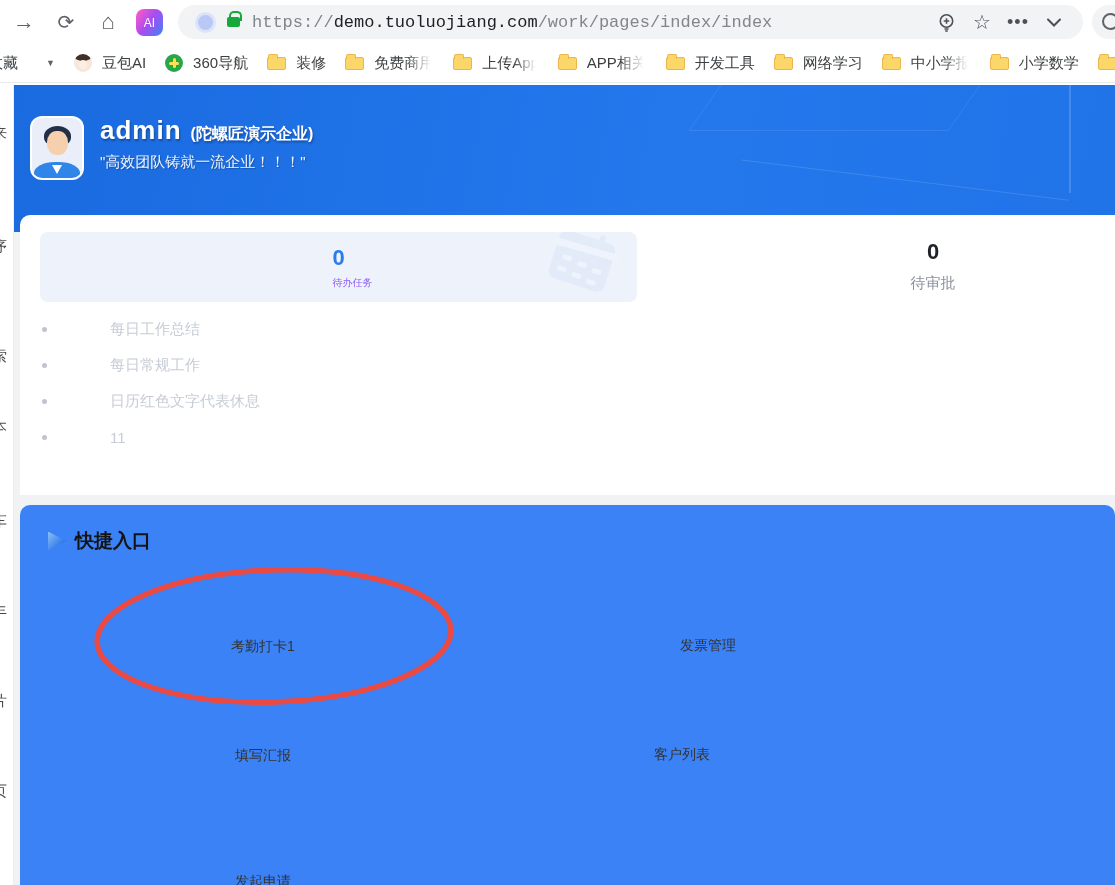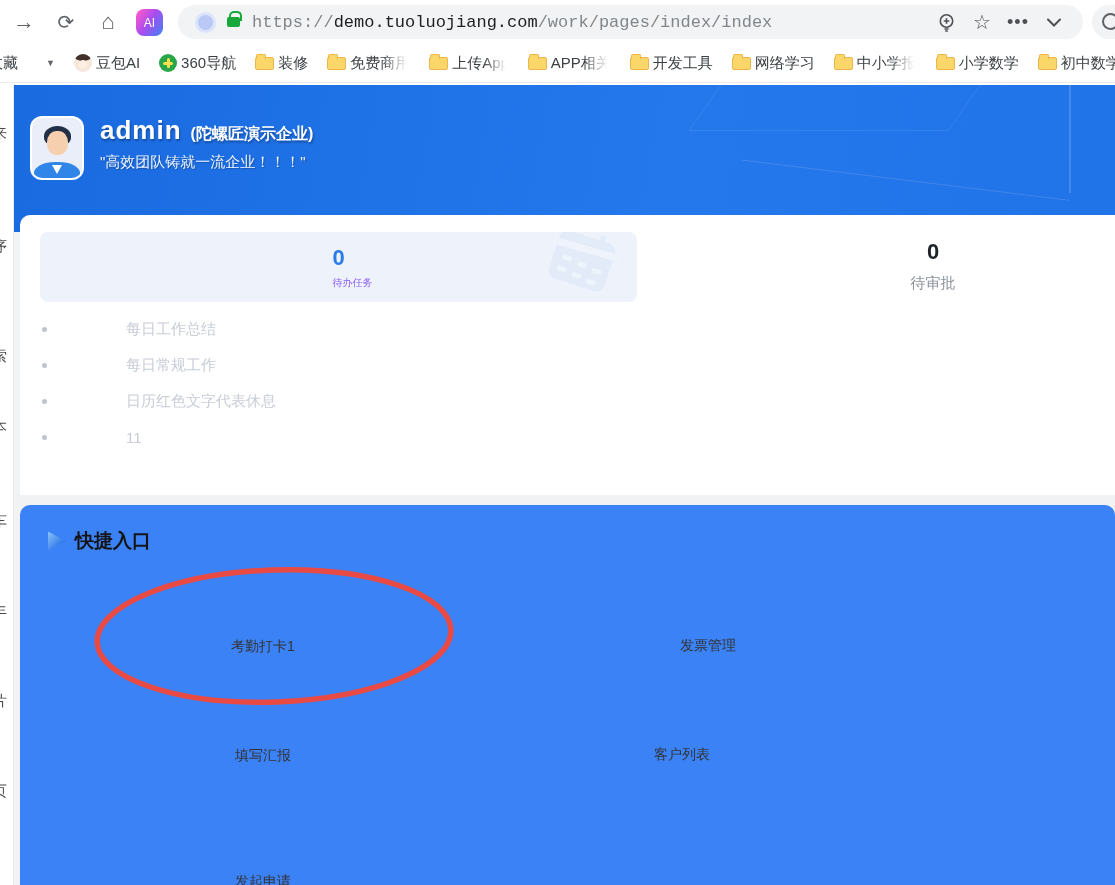--- a/index.html
+++ b/index.html
@@ -32,21 +32,21 @@
   .i-star { right:86px;  width:30px; font-size:20px; }
   .i-more { right:50px;  width:30px; font-size:18px; letter-spacing:1px; }
   .i-chev { right:14px;  width:30px; }
   .pill2 { position:absolute; left:1092px; top:5px; width:40px; height:34px; background:#f1f3f4;
            border-radius:17px; overflow:hidden; }
   .pill2 .part-circle { position:absolute; left:10px; top:8px; width:17px; height:17px;
            border:2.5px solid #5f6368; border-radius:50%; }
   
   .bookmarks { position:absolute; left:0; top:44px; width:1115px; height:39px; background:#fff;
                border-bottom:1px solid #e8eaec; display:flex; align-items:center; gap:19px; white-space:nowrap; }
-  .bm-item { display:flex; align-items:center; gap:4px; font-size:15px; color:#3c4043; cursor:pointer; flex:0 0 auto; }
+  .bm-item { display:flex; align-items:center; gap:10px; font-size:15px; color:#3c4043; cursor:pointer; flex:0 0 auto; }
   .fav-clip { width:33px; overflow:hidden; flex:0 0 auto; }
   .fav-clip span { display:inline-block; margin-left:-12px; font-size:15px; color:#3c4043; }
   .fav-caret { font-size:9px; color:#5f6368; margin-left:-6px; cursor:pointer; }
   .folder { width:19px; height:13px; background:#fbd76a; border:1px solid #edb64d; border-radius:2px; position:relative; flex:0 0 auto; }
   .folder::before { content:""; position:absolute; top:-4px; left:0px; width:8px; height:4px;
                     background:#fbd76a; border:1px solid #edb64d; border-bottom:none; border-radius:2px 2px 0 0; }
   .bm-fade span.lbl { -webkit-mask-image:linear-gradient(90deg,#000 55%,transparent 95%);
                       mask-image:linear-gradient(90deg,#000 55%,transparent 95%); }
   .ic-doubao { width:18px; height:18px; border-radius:50%; background:#f6e7da; position:relative; overflow:hidden; }
   .ic-doubao::before { content:""; position:absolute; top:-3px; left:0px; width:18px; height:10px; background:#41302a; border-radius:50%; }
@@ -88,21 +88,21 @@
   .wm { position:absolute; right:26px; top:4px; width:58px; height:50px; background:#e3ebf9; border-radius:8px; transform:rotate(18deg); }
   .wm::before { content:""; position:absolute; top:-6px; left:9px; width:6px; height:10px; background:#e3ebf9;
                 border-radius:3px; box-shadow:30px 0 0 #e3ebf9; }
   .wm::after { content:""; position:absolute; top:9px; left:-4px; width:68px; height:7px; background:#eff4fc; transform:rotate(-2deg); }
   .wm .dots { position:absolute; top:24px; left:9px; width:10px; height:5px; background:#eef4fc; border-radius:3px;
               box-shadow:16px 2px 0 #eef4fc, 32px 4px 0 #eef4fc, -2px 12px 0 #eef4fc, 14px 14px 0 #eef4fc, 30px 16px 0 #eef4fc; }
   .appr { position:absolute; left:813px; top:24px; width:200px; text-align:center; cursor:pointer; }
   .appr .cnt { font-size:22px; font-weight:bold; color:#1f2228; }
   .appr .lb  { font-size:15px; color:#8b919c; margin-top:9px; }
   .notices { position:absolute; left:0; top:96px; width:1095px; }
-  .notice { position:relative; height:36px; display:flex; align-items:center; cursor:pointer;padding-left:16px; }
+  .notice { position:relative; height:36px; display:flex; align-items:center; cursor:pointer; }
   .notice .dot { position:absolute; left:22px; width:5px; height:5px; border-radius:50%; background:#bfc5cf; }
   .notice .txt { margin-left:90px; font-size:15px; color:#c7ccd6; }
   
   .card2 { position:absolute; left:20px; top:505px; width:1095px; height:407px; background:#3b82f6; border-radius:10px 10px 0 0; }
   .qe-title { position:absolute; left:28px; top:23px; display:flex; align-items:center; }
   .tri { width:18px; height:19px; background:linear-gradient(135deg,#8fc1f8 0%,#1f6fe8 80%);
          clip-path:polygon(0 0,100% 50%,0 100%); }
   .qe-title .txt { margin-left:9px; font-size:19px; font-weight:bold; color:#141414; }
   .qe-item { position:absolute; width:300px; text-align:center; font-size:14px; color:#333; cursor:pointer; }
   .red-ellipse { position:absolute; left:70px; top:57px; pointer-events:none; }

